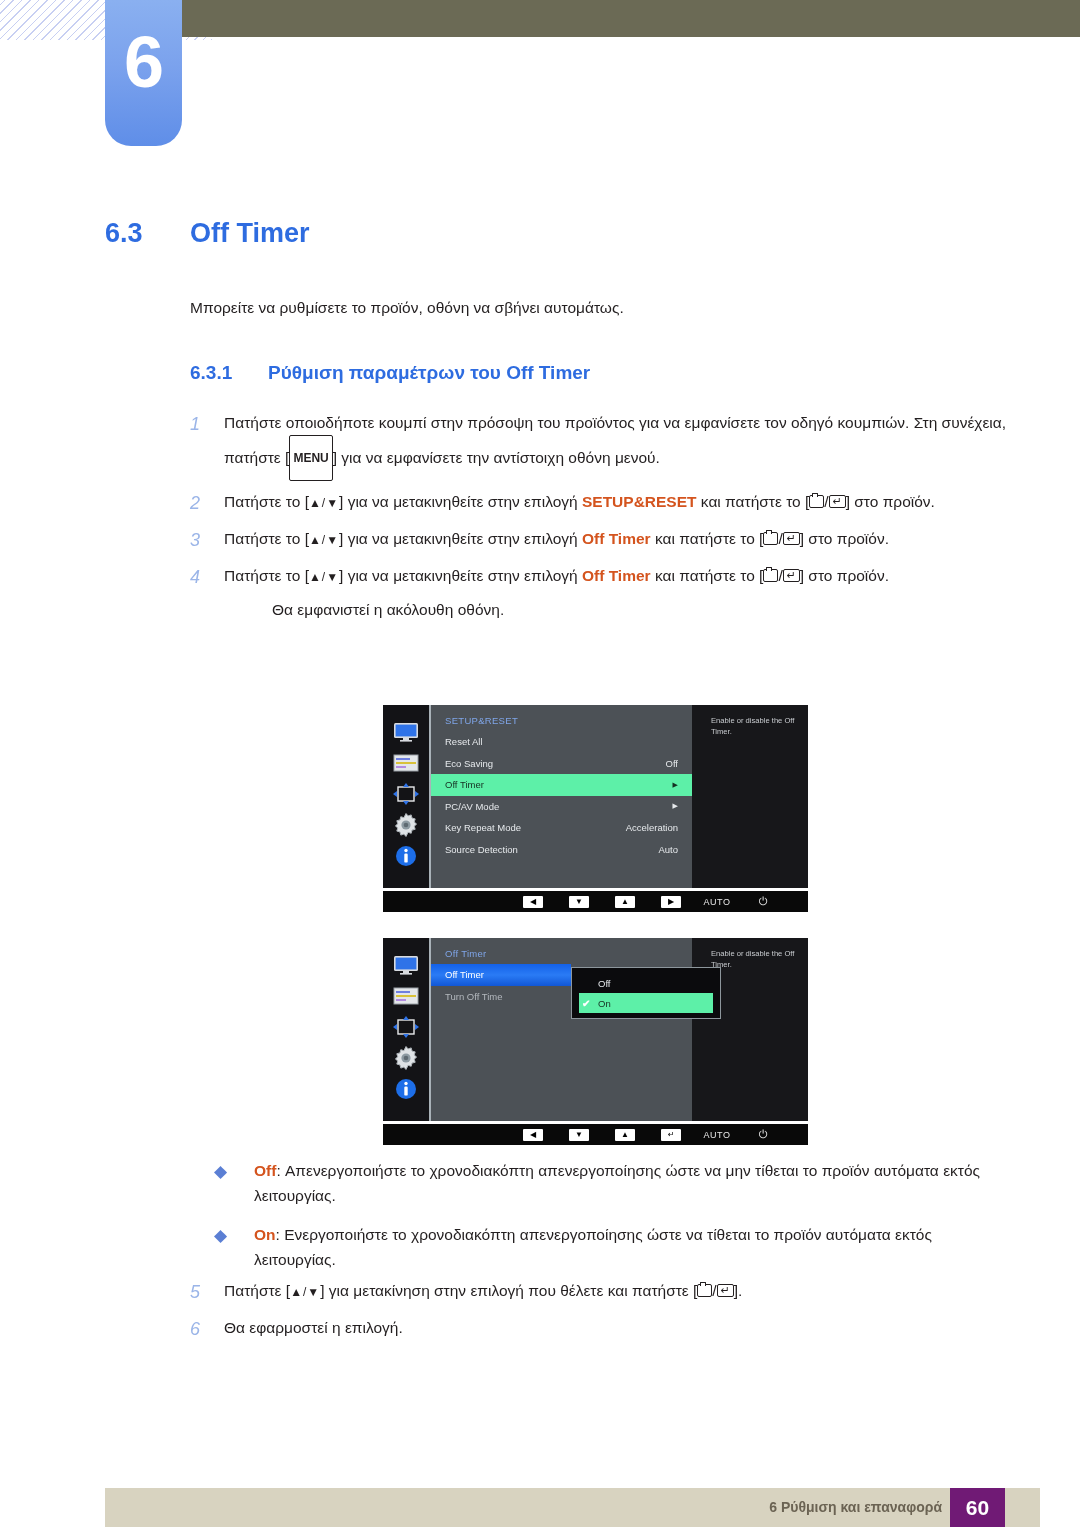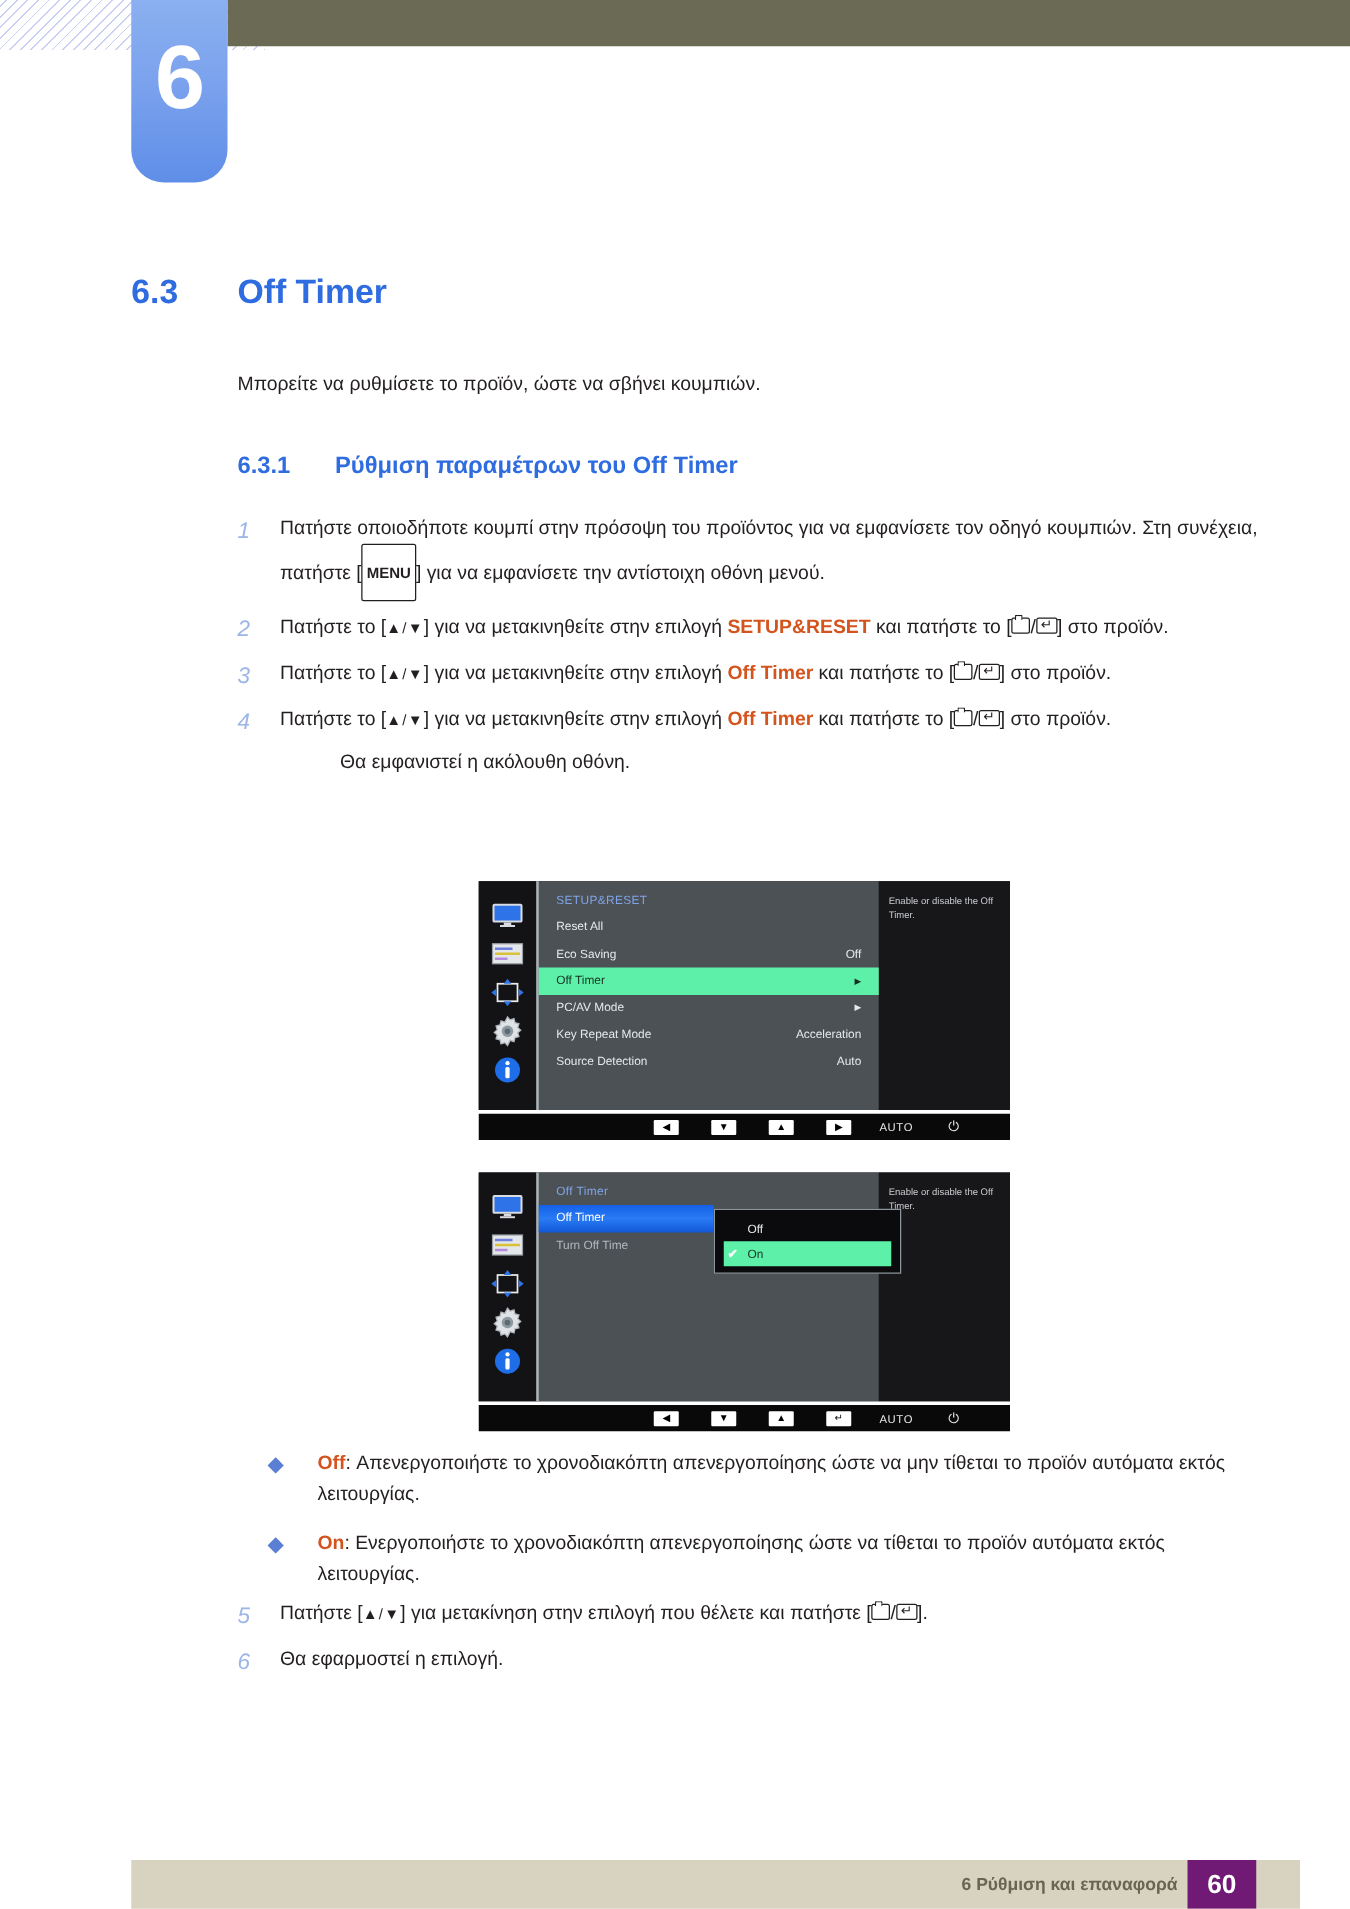--- a/index.html
+++ b/index.html
@@ -255,26 +255,26 @@
   }
   .osd-panel {
     flex: 1;
     background: #4c5156;
     border-left: 2px solid #a9b2b8;
     position: relative;
     padding: 8px 0 0 0;
     box-sizing: border-box;
   }
   .osd-help {
-    width: 105px;
+    width: 116px;
     background: #17171a;
     color: #c9ccd0;
     font-size: 7.6px;
     line-height: 1.45;
-    padding: 10px 8px 0 8px;
+    padding: 10px 8px 0 19px;
     box-sizing: border-box;
   }
   .osd-title {
     color: #7fa5e8;
     font-size: 9.5px;
     padding: 2px 0 5px 14px;
     letter-spacing: .3px;
   }
   .osd-row {
     height: 21.5px;
@@ -411,21 +411,21 @@
   <div class="hatch"></div>
   <div class="header-bar"></div>
   <div class="chapter-tab"></div>
   <div class="chapter-number">6</div>
 </div>
 
 <div class="section-heading">
   <span class="num">6.3</span><span>Off Timer</span>
 </div>
 
-<div class="intro-text">Μπορείτε να ρυθμίσετε το προϊόν, ώστε να σβήνει κουμπιών.</div>
+<div class="intro-text">Μπορείτε να ρυθμίσετε το προϊόν, οθόνη να σβήνει αυτομάτως.</div>
 
 <div class="subsection-heading">
   <span class="num">6.3.1</span><span>Ρύθμιση παραμέτρων του Off Timer</span>
 </div>
 
 <div class="steps" id="steps-top">
 
   <div class="step">
     <div class="step-num">1</div>
     <div class="step-body"><span>Πατήστε οποιοδήποτε κουμπί στην πρόσοψη του προϊόντος για να εμφανίσετε τον οδηγό κουμπιών. Στη συνέχεια, πατήστε [</span><span class="keycap">MENU</span><span>] για να εμφανίσετε την αντίστοιχη οθόνη μενού.</span></div>

